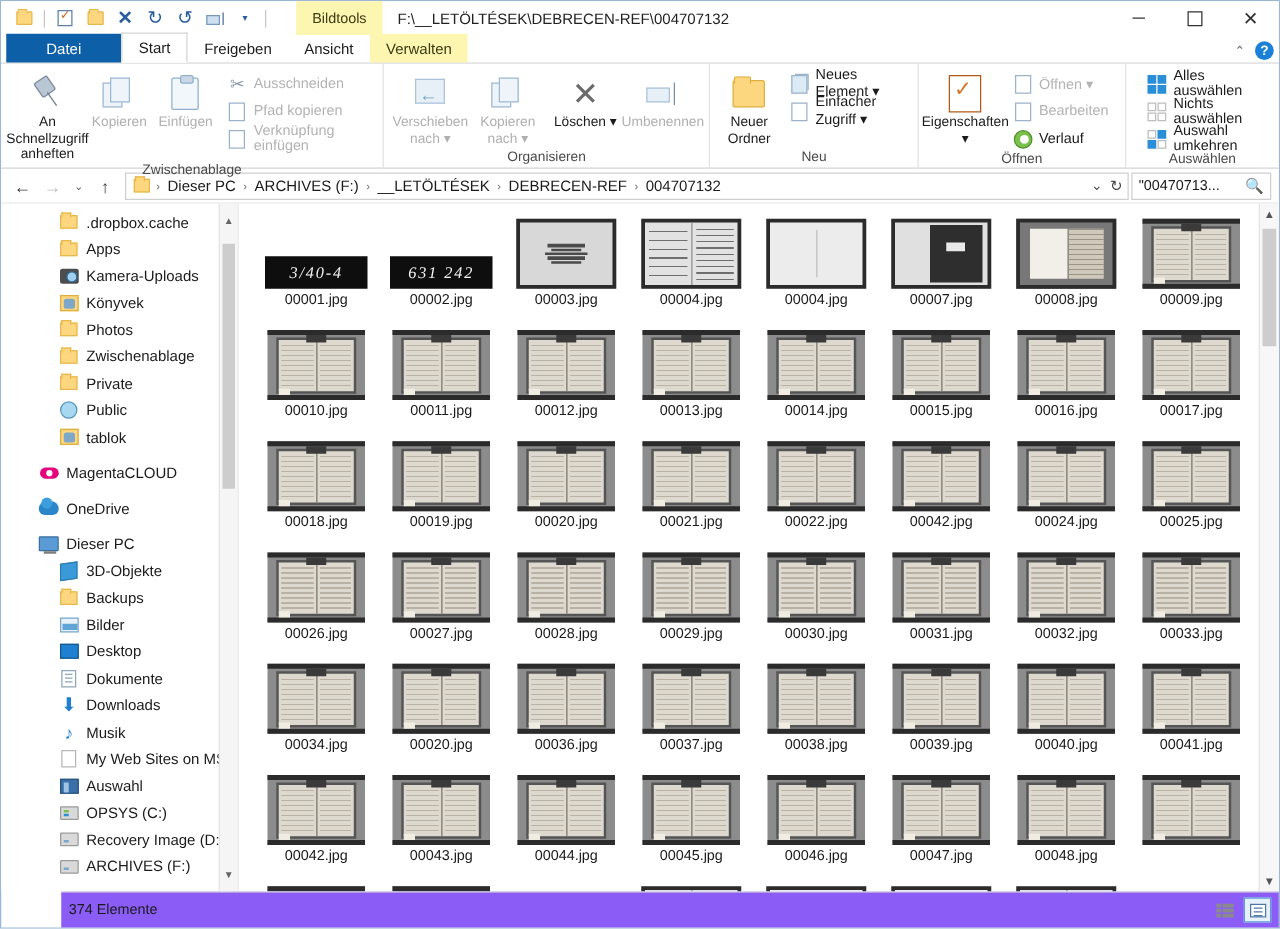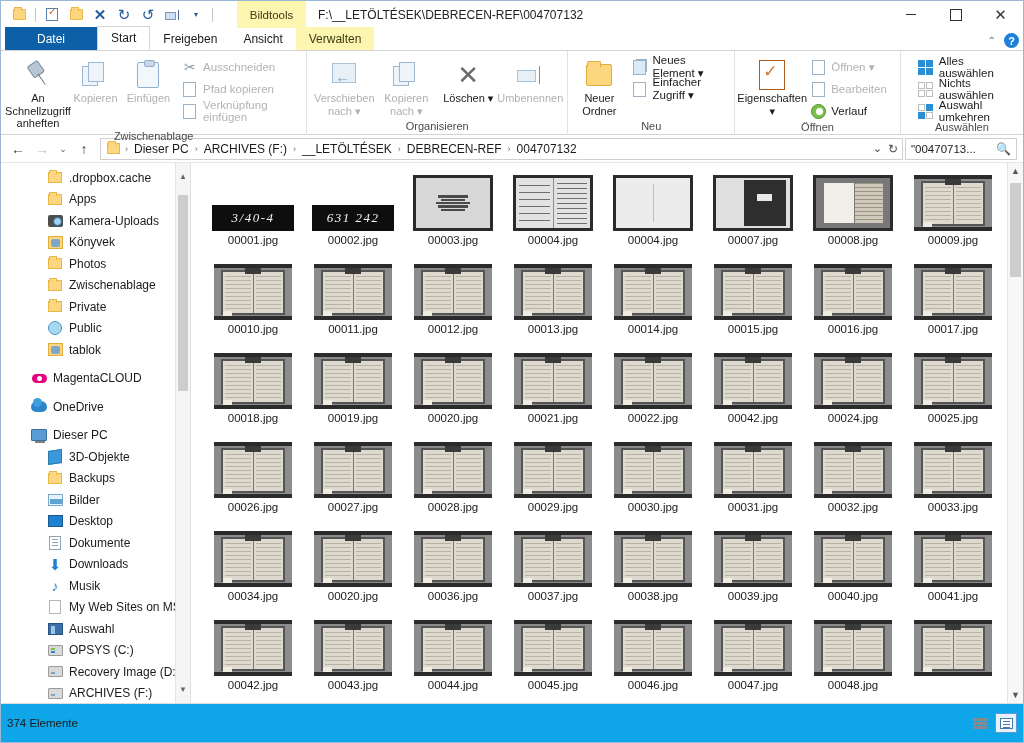--- a/index.html
+++ b/index.html
@@ -424,24 +424,24 @@
     position:absolute; left:2px; right:2px; top:20px; height:94px; background:#cdcdcd;
   }
   .contentscroll .sb-up, .contentscroll .sb-dn {
     position:absolute; left:0; right:0; height:16px;
     display:flex; align-items:center; justify-content:center; color:#555; font-size:9px;
   }
   .contentscroll .sb-up { top:0; } .contentscroll .sb-dn { bottom:0; }
 
   
   .statusbar {
-    height: 39px; min-height:25px; background:#0ea5e9;
+    height: 29px; min-height:25px; background:#8b5cf6;
     border-top:1px solid #dcdcdc;
     display:flex; align-items:center; padding: 0 6px;
-    font-size: 11.5px; color:#1b1b1b;
+    font-size: 11.5px; color:#1b1b1b;margin-left:48px;
   }
   .status-views { margin-left:auto; display:flex; align-items:center; gap:4px; }
   .vbtn { width:22px; height:20px; display:flex; align-items:center; justify-content:center; }
   .vbtn.sel { border:1px solid #5b9bd5; background:#e6f1fb; }
   .ic-details { width:14px; height:11px; display:grid; grid-template-columns:4px 1fr; grid-template-rows:repeat(3,1fr); gap:1px; }
   .ic-details span { background:#8a8a8a; }
   .ic-bigico { width:13px; height:11px; border:1px solid #4a78a8; background:#fff; position:relative; }
   .ic-bigico::after{content:"";position:absolute;left:2px;top:2px;right:2px;height:1px;background:#4a78a8;box-shadow:0 3px 0 #4a78a8,0 6px 0 #4a78a8;}
 </style>
 </head>

